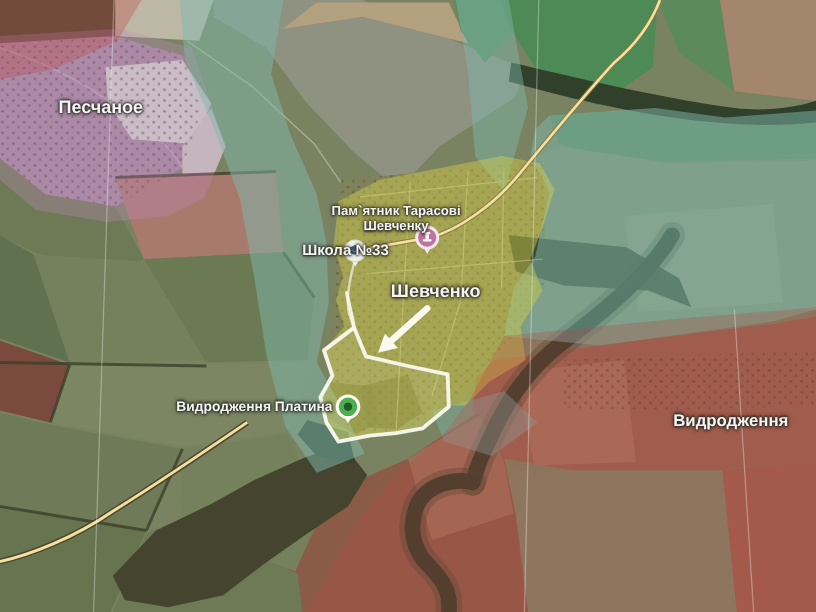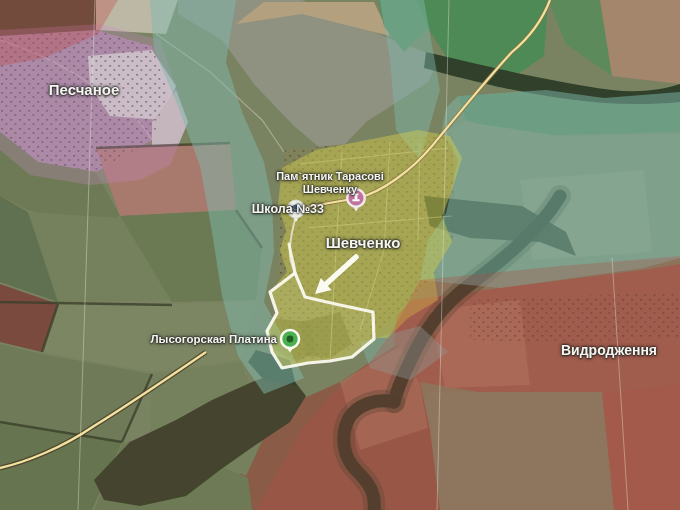--- a/index.html
+++ b/index.html
@@ -171,16 +171,16 @@
     <circle cx="11" cy="11" r="9" stroke="#fdfdf5" stroke-width="2.5" fill="#4caf50"></circle>
     <circle cx="11" cy="11" r="3.4" fill="#1e5c22"></circle>
   </svg>
 </div>
 
 <div class="map-label lbl-peschanoye">Песчаное</div>
 <div class="map-label lbl-monument">Пам`ятник Тарасові
 Шевченку</div>
 <div class="map-label lbl-school">Школа №33</div>
 <div class="map-label lbl-shevchenko">Шевченко</div>
-<div class="map-label lbl-dam">Лысогорская Платина</div>
+<div class="map-label lbl-dam">Видродження Платина</div>
 <div class="map-label lbl-vidrodzhennya">Видродження</div>
 
 </div>
 
 </body></html>

